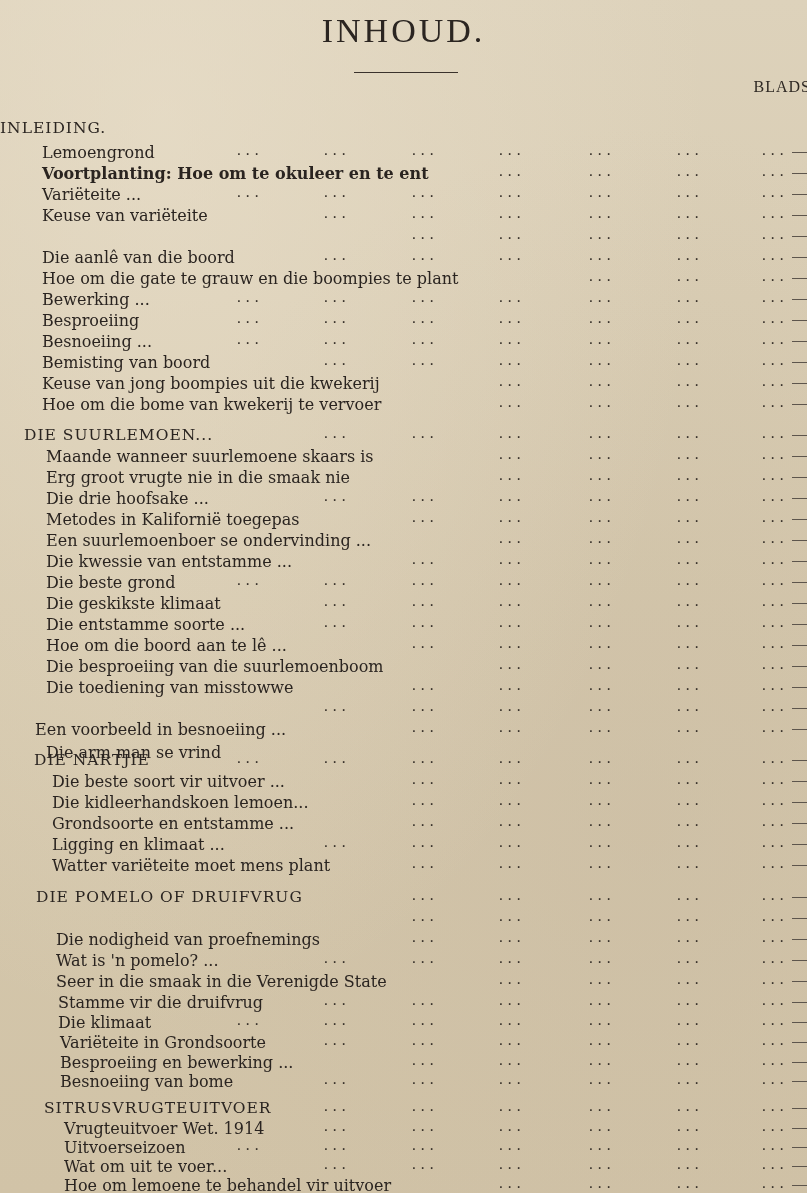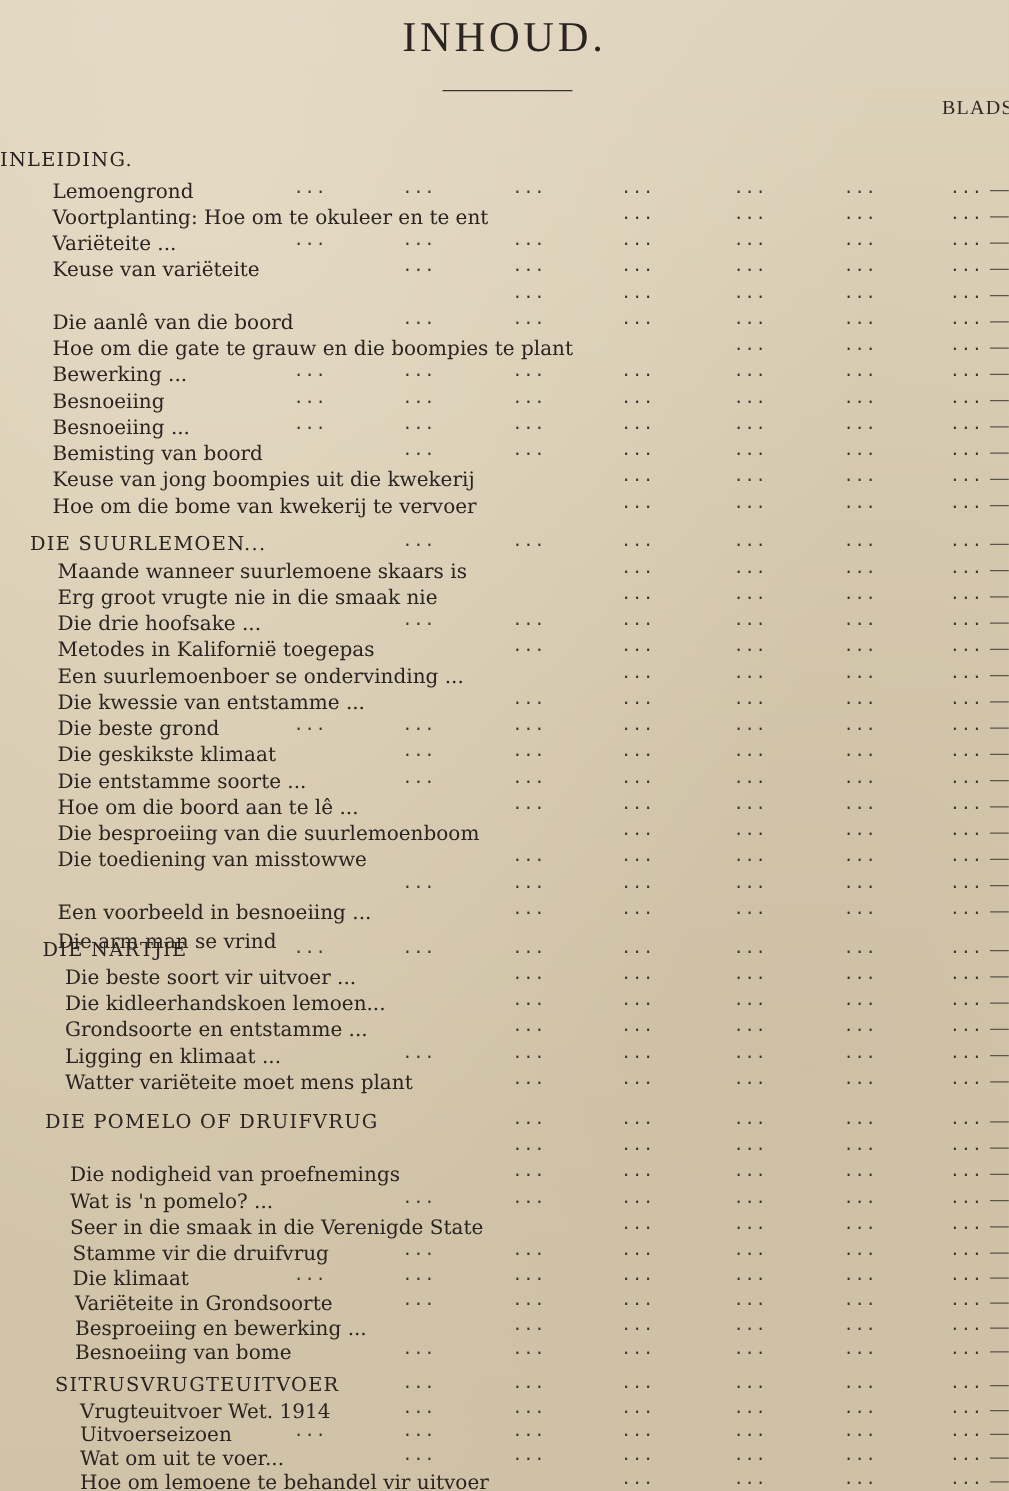--- a/index.html
+++ b/index.html
@@ -58,21 +58,21 @@
       <span class="dots" style="left: 235px;">...</span>
       <span class="dots" style="left: 322px;">...</span>
       <span class="dots" style="left: 410px;">...</span>
       <span class="dots" style="left: 497px;">...</span>
       <span class="dots" style="left: 587px;">...</span>
       <span class="dots" style="left: 675px;">...</span>
       <span class="dots" style="left: 760px;">...</span>
       <span class="pg"></span>
     </div>
     <div class="row entry" style="top: 163px;">
-      <span class="label" style="left: 42px;">Voortplanting: Hoe om te okuleer en te ent</span>
+      <span class="label" style="left: 42px; font-weight: bold;">Voortplanting: Hoe om te okuleer en te ent</span>
       <span class="dots" style="left: 497px;">...</span>
       <span class="dots" style="left: 587px;">...</span>
       <span class="dots" style="left: 675px;">...</span>
       <span class="dots" style="left: 760px;">...</span>
       <span class="pg"></span>
     </div>
     <div class="row entry" style="top: 184px;">
       <span class="label" style="left: 42px;">Variëteite ...</span>
       <span class="dots" style="left: 235px;">...</span>
       <span class="dots" style="left: 322px;">...</span>
@@ -123,21 +123,21 @@
       <span class="dots" style="left: 235px;">...</span>
       <span class="dots" style="left: 322px;">...</span>
       <span class="dots" style="left: 410px;">...</span>
       <span class="dots" style="left: 497px;">...</span>
       <span class="dots" style="left: 587px;">...</span>
       <span class="dots" style="left: 675px;">...</span>
       <span class="dots" style="left: 760px;">...</span>
       <span class="pg"></span>
     </div>
     <div class="row entry" style="top: 310px;">
-      <span class="label" style="left: 42px;">Besnoeiing</span>
+      <span class="label" style="left: 42px;">Besproeiing</span>
       <span class="dots" style="left: 235px;">...</span>
       <span class="dots" style="left: 322px;">...</span>
       <span class="dots" style="left: 410px;">...</span>
       <span class="dots" style="left: 497px;">...</span>
       <span class="dots" style="left: 587px;">...</span>
       <span class="dots" style="left: 675px;">...</span>
       <span class="dots" style="left: 760px;">...</span>
       <span class="pg"></span>
     </div>
     <div class="row entry" style="top: 331px;">
@@ -300,21 +300,21 @@
       <span class="label" style="left: 46px; margin-top: 44px;">Die arm man se vrind</span>
       <span class="dots" style="left: 322px;">...</span>
       <span class="dots" style="left: 410px;">...</span>
       <span class="dots" style="left: 497px;">...</span>
       <span class="dots" style="left: 587px;">...</span>
       <span class="dots" style="left: 675px;">...</span>
       <span class="dots" style="left: 760px;">...</span>
       <span class="pg"></span>
     </div>
     <div class="row entry" style="top: 719px;">
-      <span class="label" style="left: 46px; text-align: right;">Een voorbeeld in besnoeiing ...</span>
+      <span class="label" style="left: 35px; text-align: right;">Een voorbeeld in besnoeiing ...</span>
       <span class="dots" style="left: 410px;">...</span>
       <span class="dots" style="left: 497px;">...</span>
       <span class="dots" style="left: 587px;">...</span>
       <span class="dots" style="left: 675px;">...</span>
       <span class="dots" style="left: 760px;">...</span>
       <span class="pg"></span>
     </div>
     <div class="row section" style="top: 750px;">
       <span class="label" style="left: 34px;">DIE NARTJIE</span>
       <span class="dots" style="left: 235px;">...</span>

